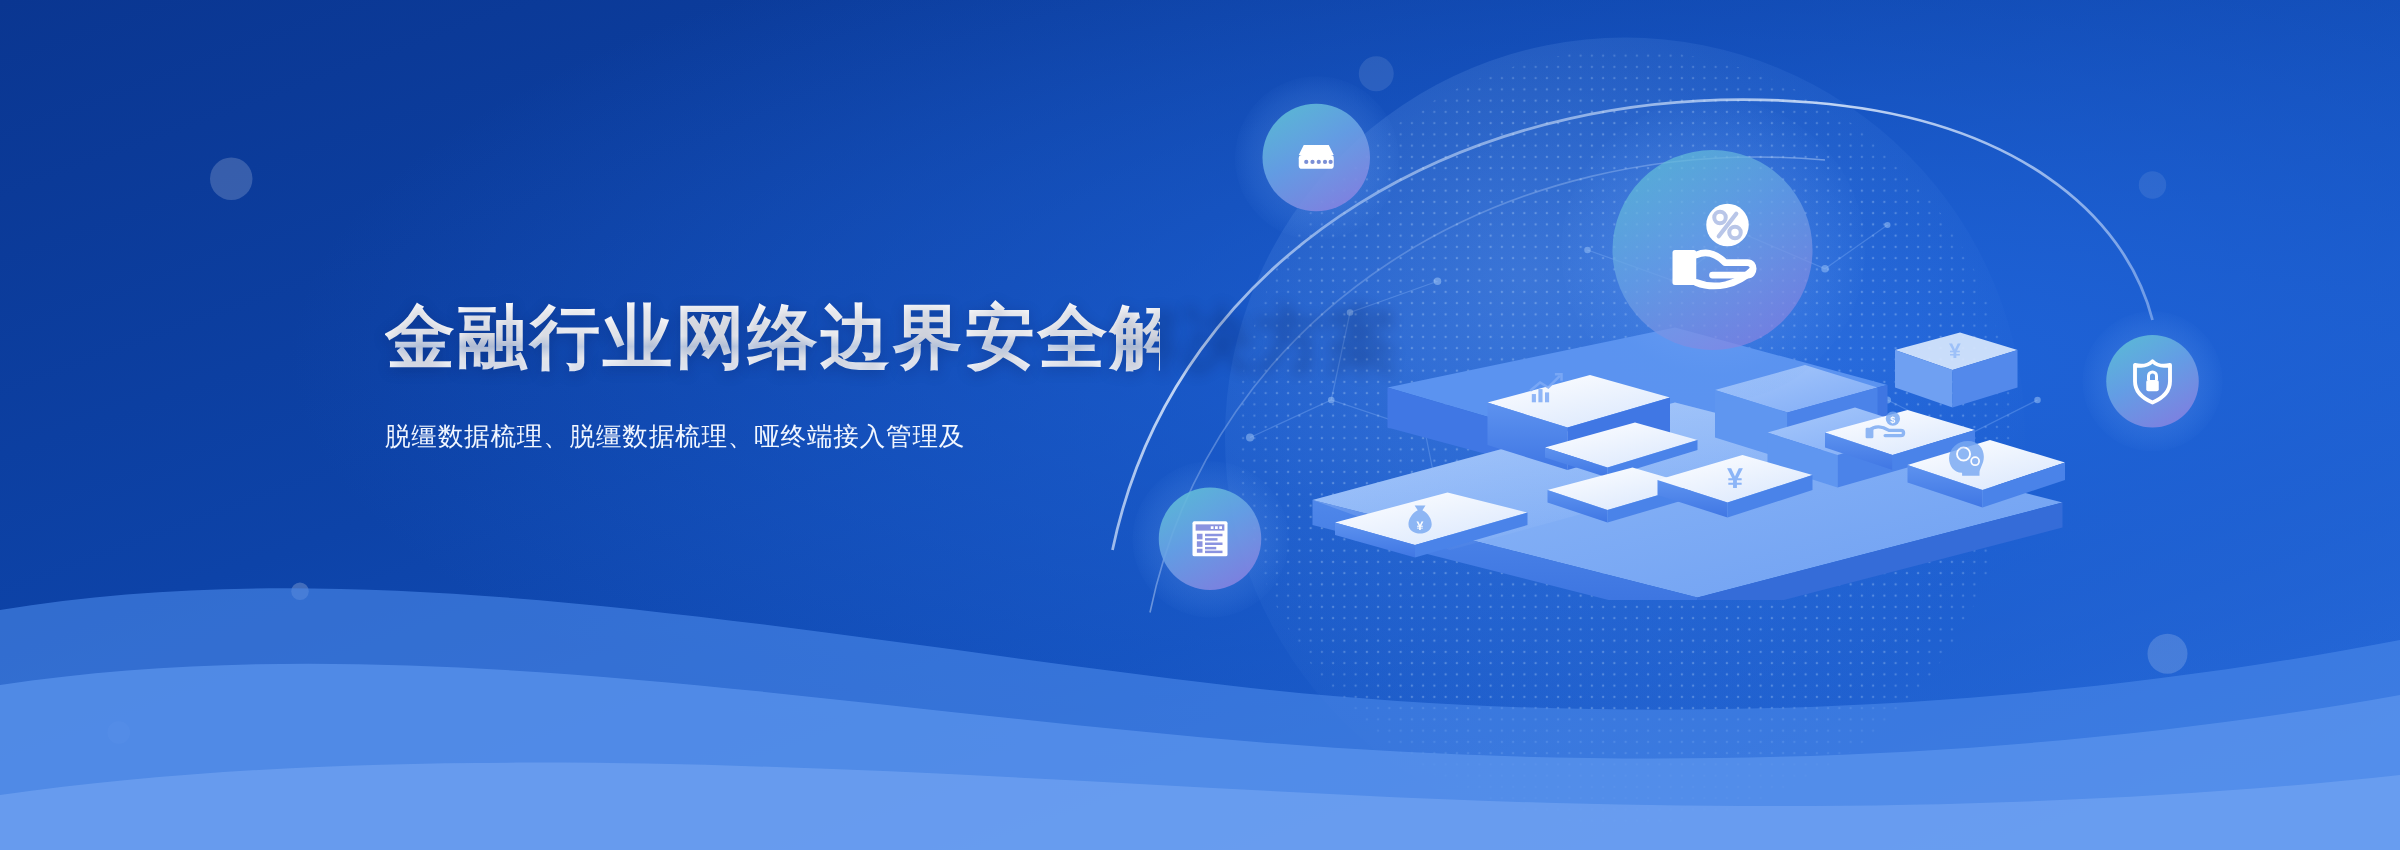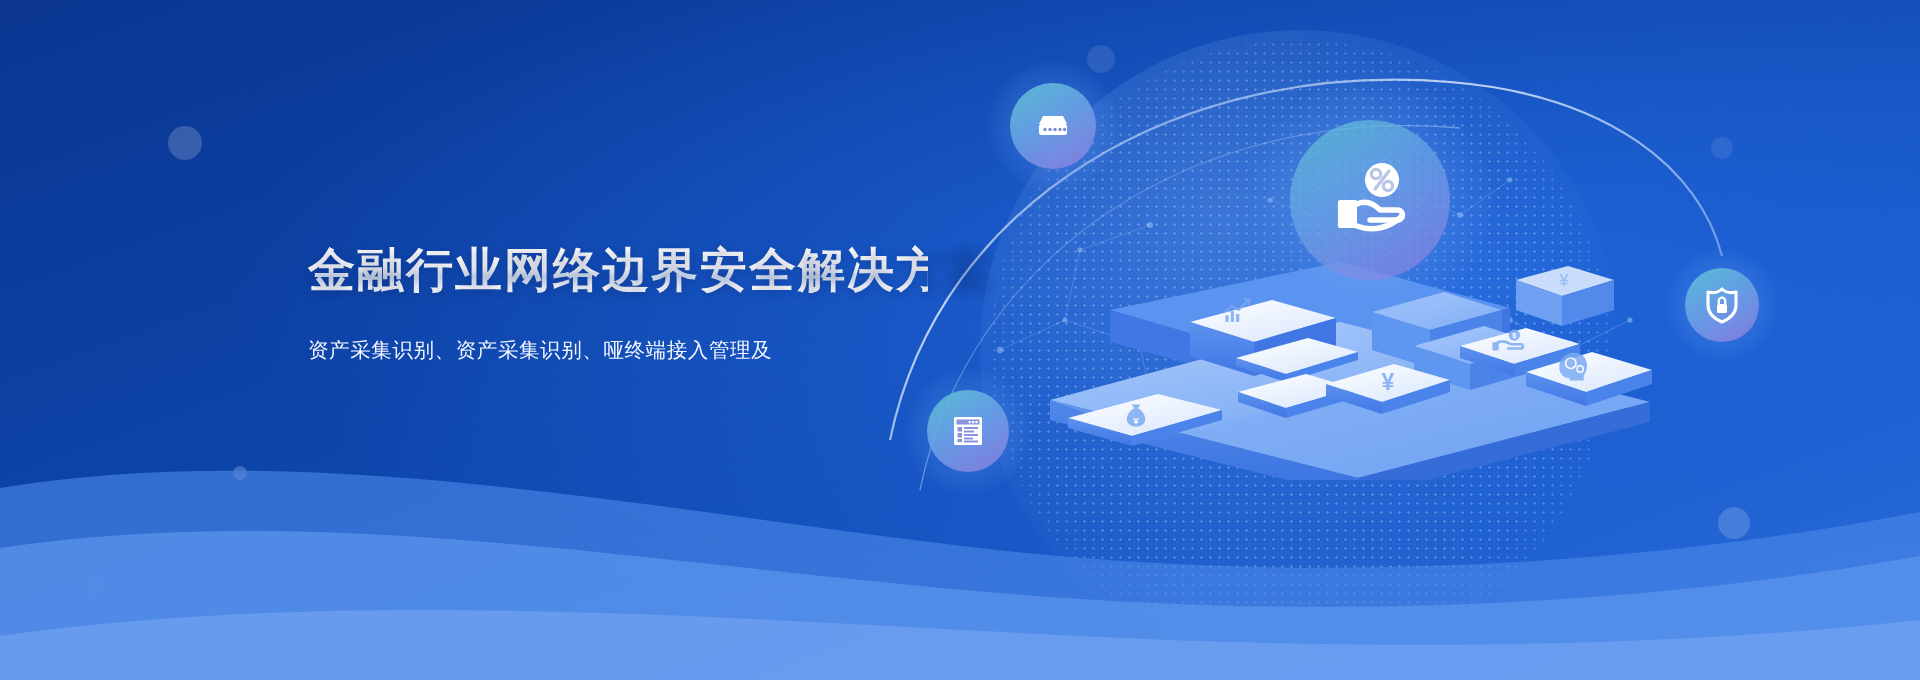--- a/index.html
+++ b/index.html
@@ -49,21 +49,21 @@
   }
   .fcircle .disc{
     position:absolute;border-radius:50%;
     background:linear-gradient(150deg,#5fc8d4 0%,#6aa3e6 45%,#8f7be0 100%);
   }
   .fcircle svg{position:relative;z-index:3;}
 
   
   .copy{position:absolute;left:308px;top:240px;width:620px;}
   .title{
-    margin:0;font-size:47px;line-height:60px;font-weight:700;letter-spacing:2px;
+    margin:0;font-size:56px;line-height:60px;font-weight:700;letter-spacing:2px;
     background:linear-gradient(180deg,#ffffff 0%,#ffffff 48%,#d7e3f5 62%,#ffffff 78%,#eef4ff 100%);
     -webkit-background-clip:text;background-clip:text;color:transparent;
     -webkit-text-fill-color:transparent;
     text-shadow:0 2px 10px rgba(0,20,70,.25);
     white-space:nowrap;
   }
   .subtitle{
     margin:32px 0 0 0;color:#f2f7ff;font-size:20.5px;line-height:36px;
     font-weight:400;letter-spacing:.6px;
   }
@@ -326,17 +326,17 @@
 
   <svg class="waves" viewBox="0 0 1920 300" preserveAspectRatio="none">
     <path d="M0,108 C300,58 640,128 980,168 C1290,204 1620,190 1920,132 L1920,300 L0,300 Z" fill="#4b87e8" opacity=".62"></path>
     <path d="M0,168 C320,120 660,186 1010,214 C1330,240 1640,226 1920,176 L1920,300 L0,300 Z" fill="#5d95ee" opacity=".70"></path>
     <path d="M0,256 C340,208 720,238 1080,256 C1400,272 1680,266 1920,240 L1920,300 L0,300 Z" fill="#7aaaf4" opacity=".55"></path>
   </svg>
 
   <div class="copy">
     <h1 class="title">金融行业网络边界安全解决方案</h1>
     <div class="subtitle">
-      <div>资产采集识别、资产采集识别、哑终端接入管理及</div>
+      <div>脱缰数据梳理、脱缰数据梳理、哑终端接入管理及</div>
     </div>
   </div>
 
 </div>
 
 </body></html>

